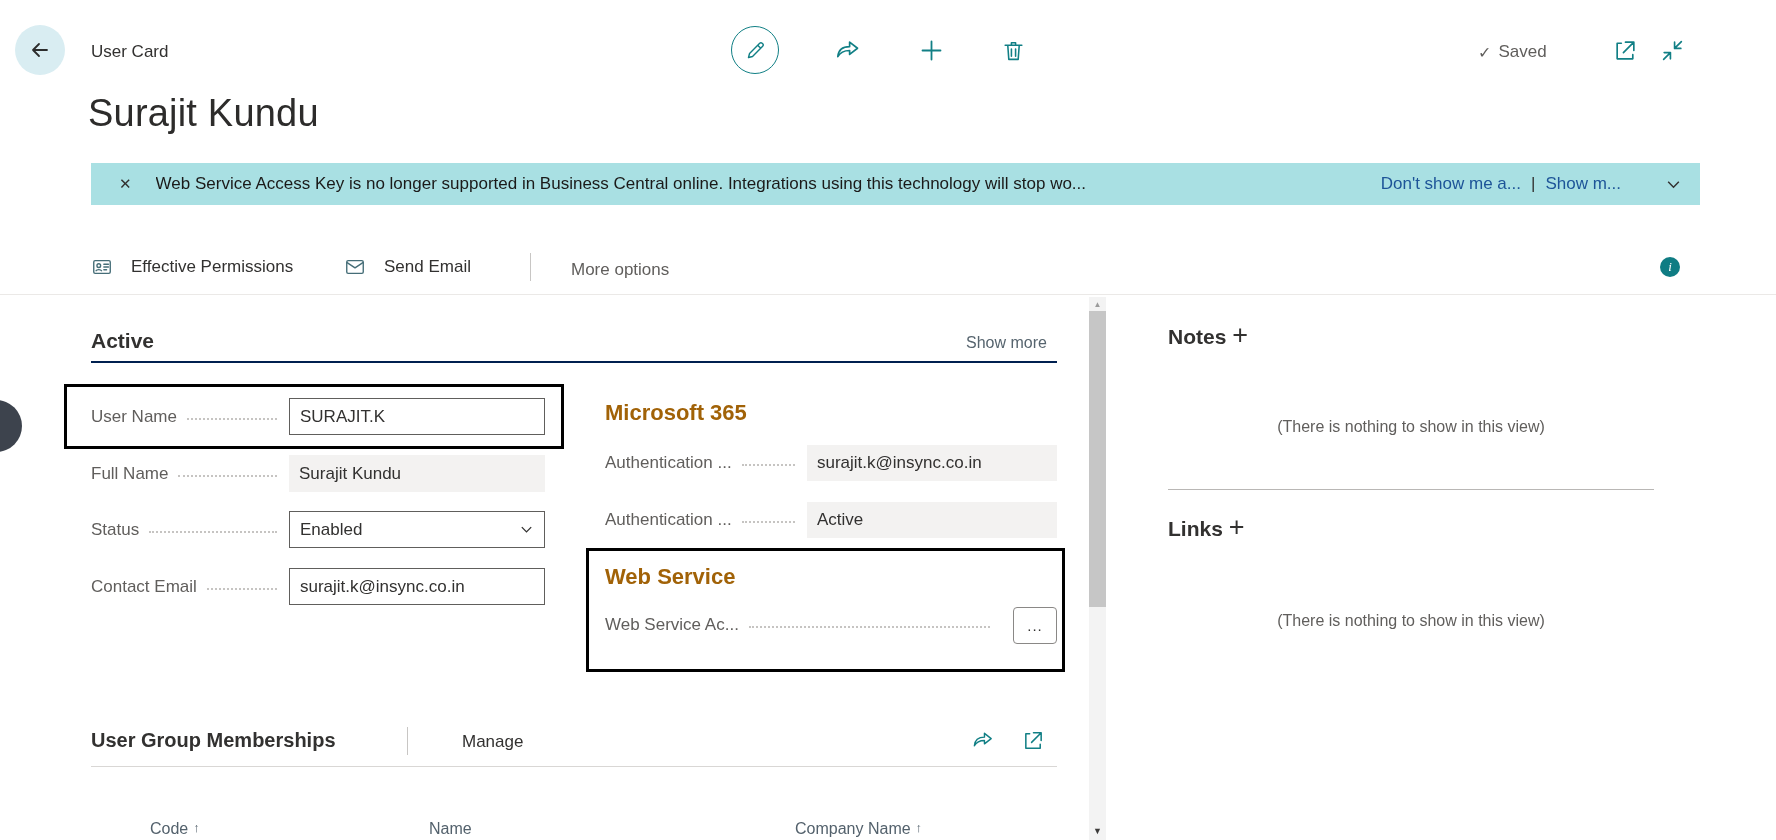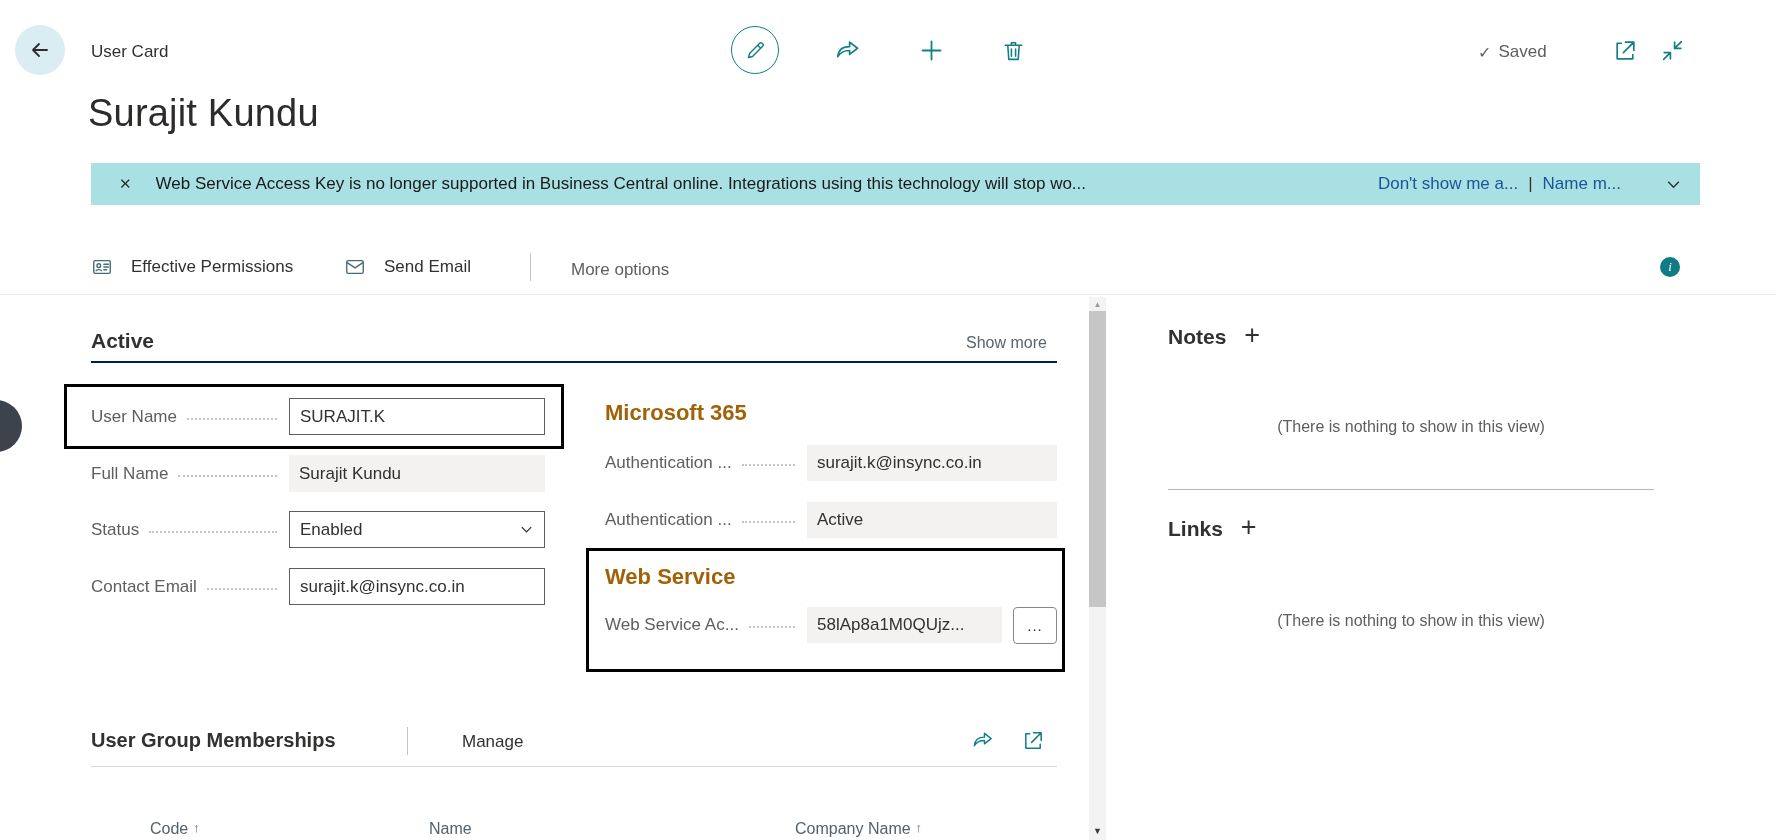--- a/index.html
+++ b/index.html
@@ -61,21 +61,21 @@
 
   .hbox { position:absolute; border:3px solid #000; pointer-events:none; }
 
   
   .sbar { position:absolute; left:1089px; top:297px; width:17px; height:543px; background:#f3f3f3; }
   .s-up    { position:absolute; top:3px; left:0; width:17px; text-align:center; font-size:8px; color:#9b9b9b; cursor:pointer; }
   .s-thumb { position:absolute; top:14px; left:0; width:17px; height:296px; background:#c6c6c6; cursor:pointer; }
   .s-down  { position:absolute; bottom:4px; left:0; width:17px; text-align:center; font-size:9px; color:#3b3a39; cursor:pointer; }
 
   
-  .fb-head { position:absolute; left:1168px; display:flex; align-items:center; gap:18px; }
+  .fb-head { position:absolute; left:1168px; display:flex; align-items:center; gap:6px; }
   .fb-title { font-size:21px; font-weight:700; color:#323130; }
   .fb-plus { font-size:27px; font-weight:300; color:#323130; line-height:1; cursor:pointer; margin-top:-3px; }
   .fb-empty { position:absolute; left:1168px; width:486px; text-align:center; font-size:16px; color:#605e5c; }
   .fb-div { position:absolute; left:1168px; top:489px; width:486px; height:1px; background:#b9b7b5; }
 
   
   .mem-title { position:absolute; left:91px; top:729px; font-size:20px; font-weight:700; color:#323130; }
   .mem-manage { position:absolute; left:450px; top:732px; font-size:17px; color:#323130; cursor:pointer;margin-left:12px; }
   .mem-ic { position:absolute; top:729px; background:none; border:none; padding:0; cursor:pointer; display:flex; }
   .mem-underline { position:absolute; left:91px; top:766px; width:966px; height:1px; background:#d9d7d5; }
@@ -136,21 +136,21 @@
     </svg>
   </button>
 
   <h1 class="title">Surajit Kundu</h1>
 
   <div class="banner">
     <span class="b-close">✕</span>
     <span class="b-msg">Web Service Access Key is no longer supported in Business Central online. Integrations using this technology will stop wo...</span>
     <a class="b-link">Don't show me a...</a>
     <span class="b-sep">|</span>
-    <a class="b-link">Name m...</a>
+    <a class="b-link">Show m...</a>
     <svg class="b-chev" width="17" height="17" viewBox="0 0 16 16" fill="none" stroke="#323130" stroke-width="1.4">
       <path d="M3 5.5l5 5 5-5"></path>
     </svg>
   </div>
 
   <div class="action" style="left:91px">
     <svg width="22" height="22" viewBox="0 0 24 24" fill="none" stroke="#456d77" stroke-width="1.5" stroke-linecap="round">
       <rect x="3" y="5" width="18" height="14" rx="1.5"></rect>
       <circle cx="8.5" cy="10.5" r="2"></circle>
       <path d="M5.5 16c.7-1.6 5.3-1.6 6 0M14 9h5M14 12h5M14 15h3"></path>
@@ -218,21 +218,20 @@
     <span class="flabel">Authentication ...</span>
     <span class="leader"></span>
     <div class="fro">Active</div>
   </div>
 
   <div class="sub-title" style="left:605px;top:564px">Web Service</div>
 
   <div class="frow2" style="top:607px">
     <span class="flabel">Web Service Ac...</span>
     <span class="leader"></span>
-    <div class="fro ws">58lAp8a1M0QUjz...</div>
     <button class="assist">...</button>
   </div>
 
   <div class="hbox" style="left:64px;top:384px;width:500px;height:65px"></div>
   <div class="hbox" style="left:586px;top:548px;width:479px;height:124px"></div>
 
   <div class="sbar">
     <div class="s-up">▲</div>
     <div class="s-thumb"></div>
     <div class="s-down">▼</div>

